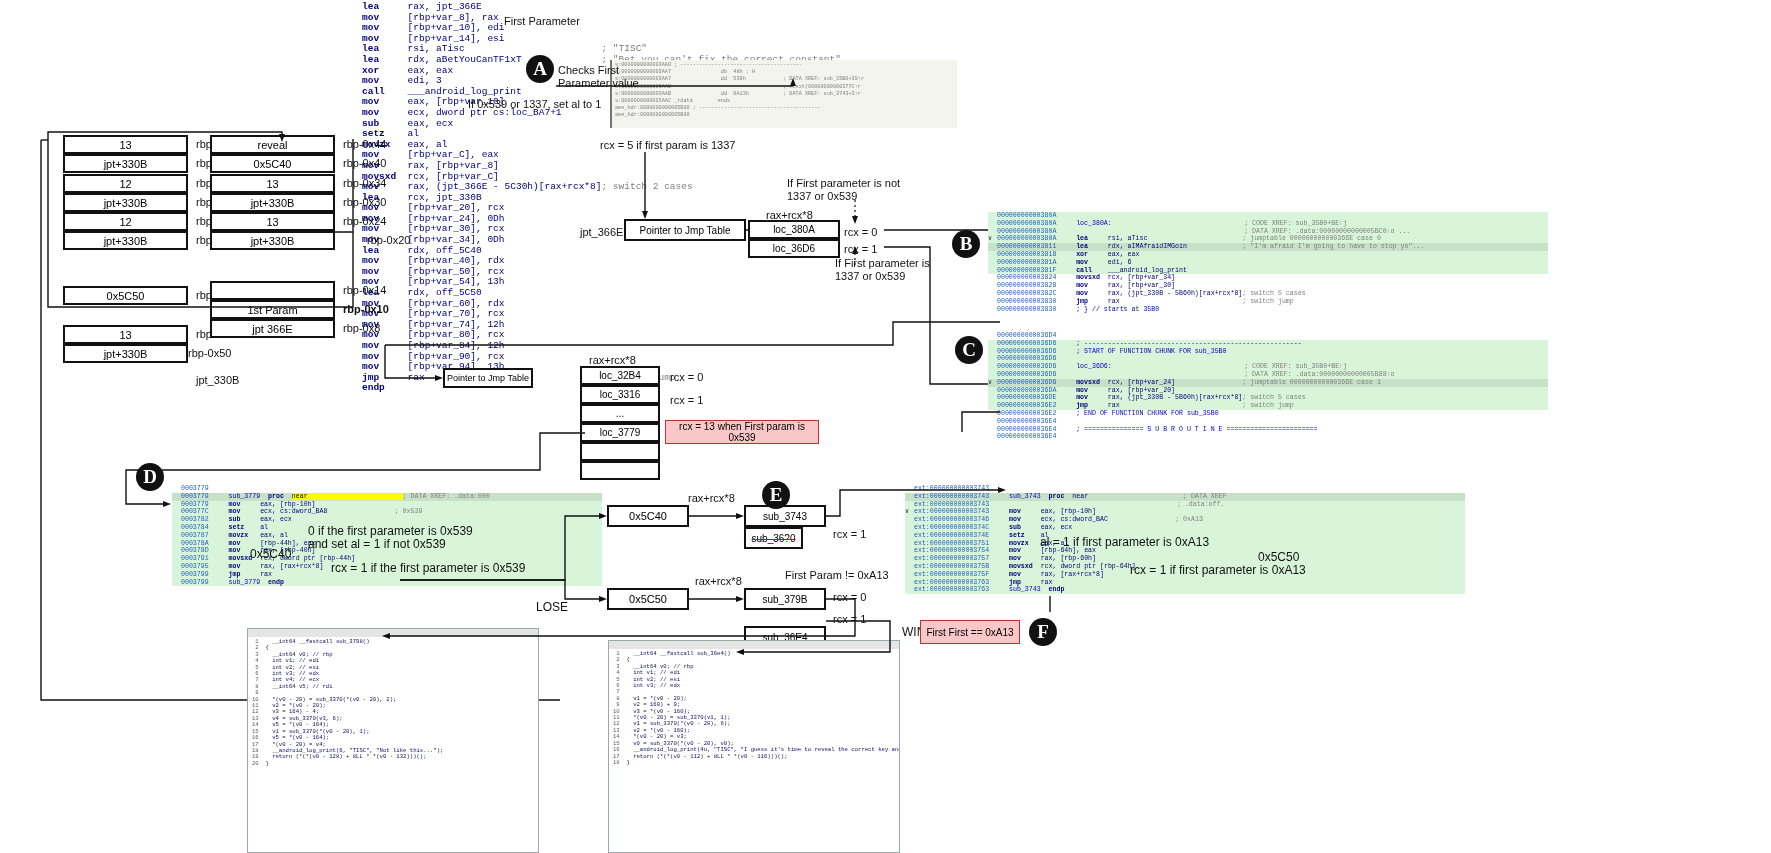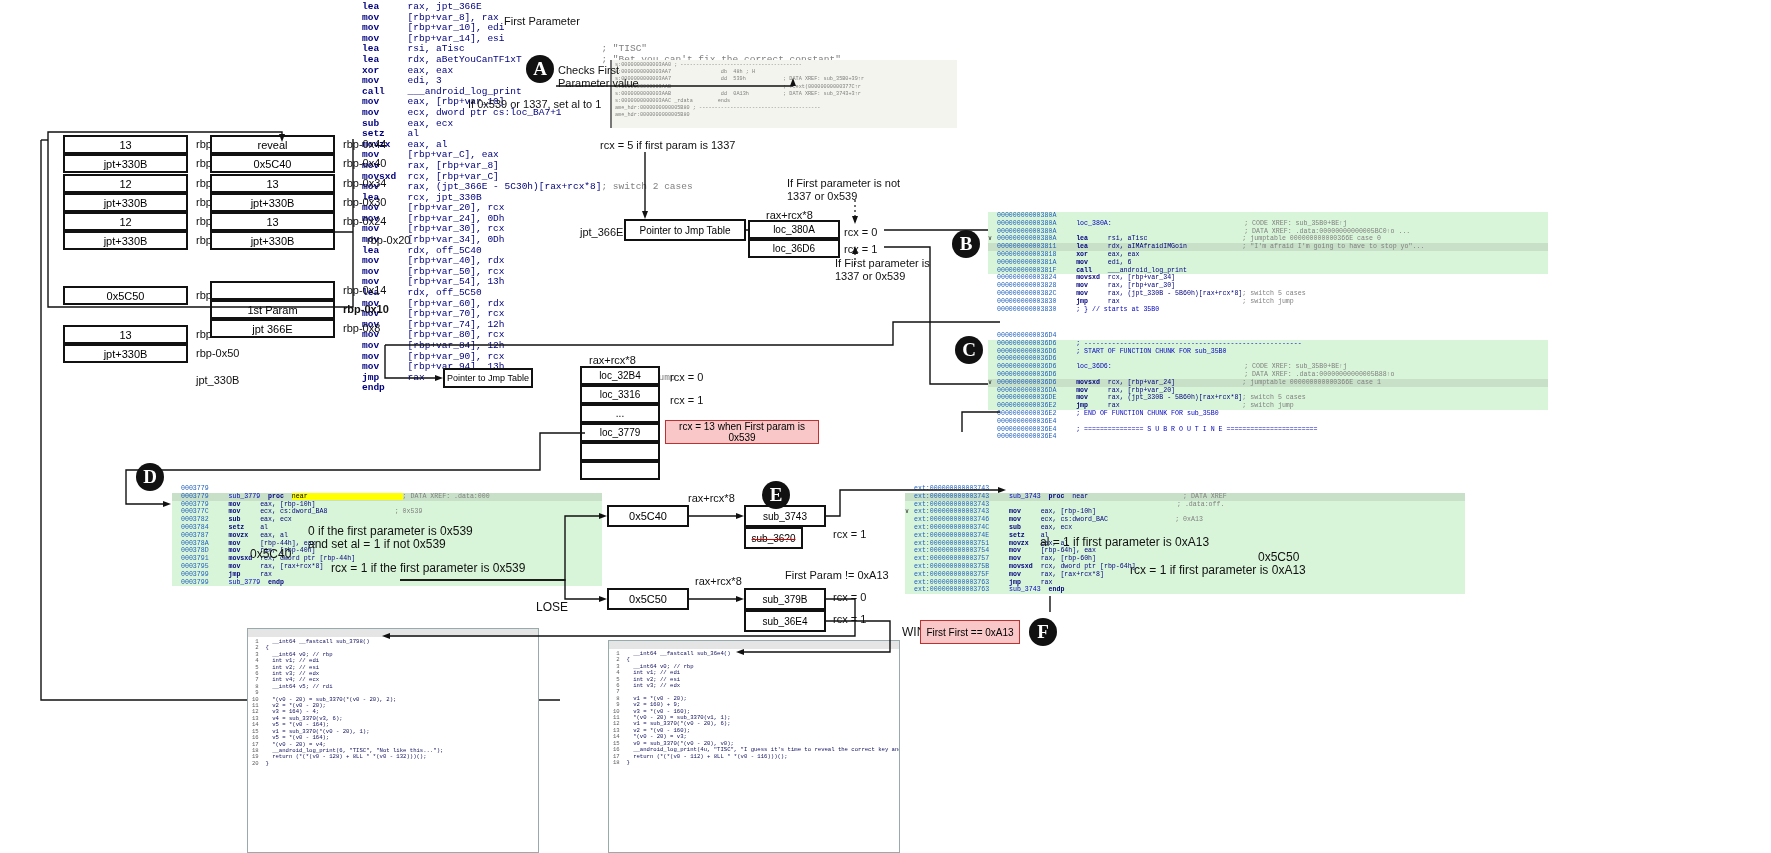--- a/index.html
+++ b/index.html
@@ -72,21 +72,21 @@
     <div class="abs lbl" style="left:196px;top:196px;">rbp-0x80</div>
     <div class="abs sbox" style="left:63px;top:212px;width:125px;height:19px;">12</div>
     <div class="abs lbl" style="left:196px;top:215px;">rbp-0x74</div>
     <div class="abs sbox" style="left:63px;top:231px;width:125px;height:19px;">jpt+330B</div>
     <div class="abs lbl" style="left:196px;top:234px;">rbp-0x70</div>
     <div class="abs sbox" style="left:63px;top:286px;width:125px;height:19px;">0x5C50</div>
     <div class="abs lbl" style="left:196px;top:289px;">rbp-0x60</div>
     <div class="abs sbox" style="left:63px;top:325px;width:125px;height:19px;">13</div>
     <div class="abs lbl" style="left:196px;top:328px;">rbp-0x54</div>
     <div class="abs sbox" style="left:63px;top:344px;width:125px;height:19px;">jpt+330B</div>
-    <div class="abs lbl" style="left:196px;top:347px;text-align:right;">rbp-0x50</div>
+    <div class="abs lbl" style="left:188px;top:347px;text-align:right;">rbp-0x50</div>
   </div>
 <div id="stack-col2">
     <div class="abs sbox" style="left:210px;top:135px;width:125px;height:19px;">reveal</div>
     <div class="abs lbl" style="left:343px;top:138px;">rbp-0x44</div>
     <div class="abs sbox" style="left:210px;top:154px;width:125px;height:19px;">0x5C40</div>
     <div class="abs lbl" style="left:343px;top:157px;">rbp-0x40</div>
     <div class="abs sbox" style="left:210px;top:174px;width:125px;height:19px;">13</div>
     <div class="abs lbl" style="left:343px;top:177px;">rbp-0x34</div>
     <div class="abs sbox" style="left:210px;top:193px;width:125px;height:19px;">jpt+330B</div>
     <div class="abs lbl" style="left:343px;top:196px;">rbp-0x30</div>
@@ -223,21 +223,21 @@
   </div>
 <div class="abs note" style="left:833px;top:528px;">rcx = 1</div>
 <div class="abs badge" style="left:762px;top:481px;">E</div>
 
 <div class="abs rect" style="left:607px;top:588px;width:82px;height:22px;font-size:11px;">0x5C50</div>
 <div class="abs note" style="left:695px;top:575px;">rax+rcx*8</div>
 <div id="jt5c50">
     <div class="abs rect" style="left:744px;top:588px;width:82px;height:22px;font-size:10px;">
       <span style="">sub_379B</span>
     </div>
-    <div class="abs rect" style="left:744px;top:610px;width:82px;height:22px;font-size:10px;">
+    <div class="abs rect" style="left:744px;top:626px;width:82px;height:22px;font-size:10px;">
       <span style="">sub_36E4</span>
     </div>
   </div>
 <div class="abs note" style="left:833px;top:591px;">rcx = 0</div>
 <div class="abs note" style="left:833px;top:613px;">rcx = 1</div>
 <div class="abs note" style="left:785px;top:569px;">First Param != 0xA13</div>
 
 <div class="abs note" style="left:536px;top:601px;font-size:12px;">LOSE</div>
 <div class="abs note" style="left:902px;top:626px;font-size:12px;">WIN</div>
 <div class="abs pink" style="left:920px;top:620px;width:98px;height:22px;display:flex;align-items:center;justify-content:center;">First First == 0xA13</div>

